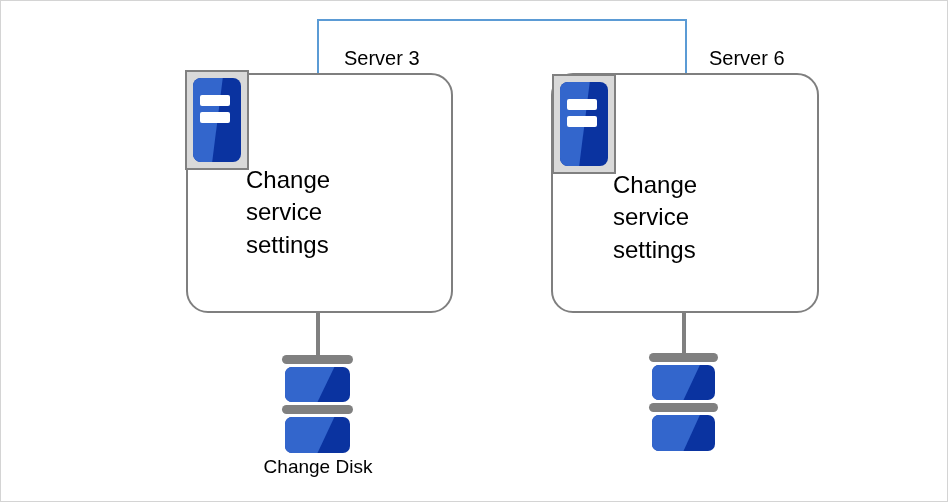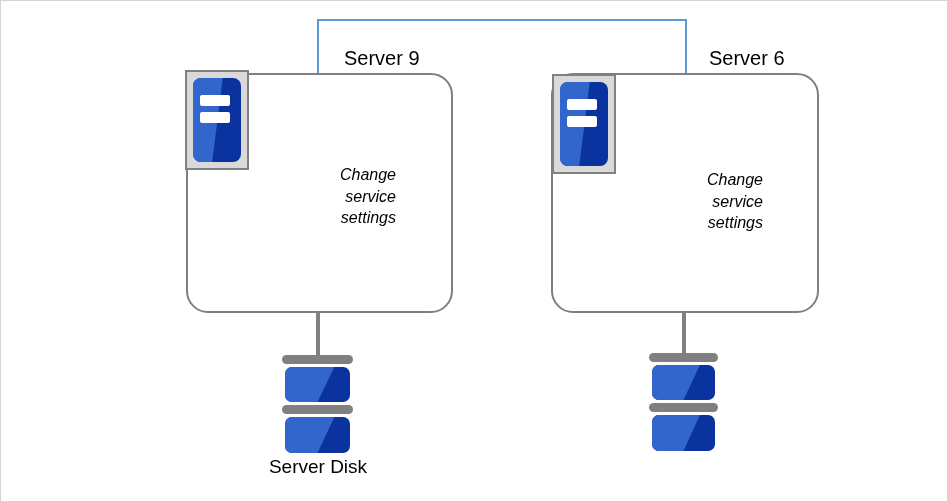--- a/index.html
+++ b/index.html
@@ -37,26 +37,25 @@
   }
   .server-label {
     position: absolute;
     font-size: 20px;
     color: #000000;
     white-space: nowrap;
     line-height: 1;
   }
   .box-text {
     position: absolute;
-    font-size: 16px;
+    font-size: 24px;
     color: #000000;
-    text-align: right;
+    text-align: left;
     line-height: 1.35;
     white-space: pre-line;
-    font-style: italic;
   }
 
   
   .srv-icon {
     position: absolute;
     box-sizing: border-box;
     background: #d9d9d9;
     border: 2px solid #808080;
     padding: 6px;
   }
@@ -131,21 +130,21 @@
     line-height: 1;
   }
 </style>
 </head>
 <body>
 
 <div id="canvas">
 
   <div class="bracket" style="left:316px; top:18px; width:370px; height:56px;"></div>
 
-  <div class="server-label" style="left:343px; top:47px;">Server 9</div>
+  <div class="server-label" style="left:343px; top:47px;">Server 3</div>
 
   <div class="server-box" style="left:185px; top:72px; width:267px; height:240px;"></div>
 
   <div class="srv-icon" style="left:184px; top:69px; width:64px; height:100px;">
     <div class="srv-icon-inner">
       <div class="srv-bar b1"></div>
       <div class="srv-bar b2"></div>
     </div>
   </div>
 
@@ -155,21 +154,21 @@
 
   <div class="vline" style="left:315px; top:310px; height:48px;"></div>
 
   <div class="disk" style="left:281px; top:354px; width:71px; height:98px;">
     <div class="disk-bar" style="top:0px;"></div>
     <div class="disk-body" style="top:12px; height:35px;"></div>
     <div class="disk-bar" style="top:50px;"></div>
     <div class="disk-body" style="top:62px; height:36px;"></div>
   </div>
 
-  <div class="disk-label" style="left:217px; top:456px; width:200px;">Server Disk</div>
+  <div class="disk-label" style="left:217px; top:456px; width:200px;">Change Disk</div>
 
   <div class="server-label" style="left:708px; top:47px;">Server 6</div>
 
   <div class="server-box" style="left:550px; top:72px; width:268px; height:240px;"></div>
 
   <div class="srv-icon" style="left:551px; top:73px; width:64px; height:100px;">
     <div class="srv-icon-inner">
       <div class="srv-bar b1"></div>
       <div class="srv-bar b2"></div>
     </div>

